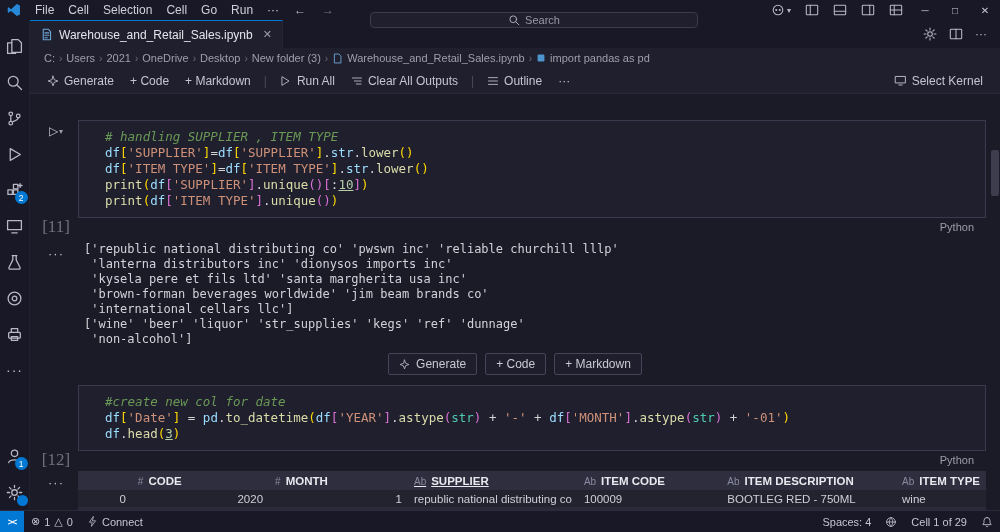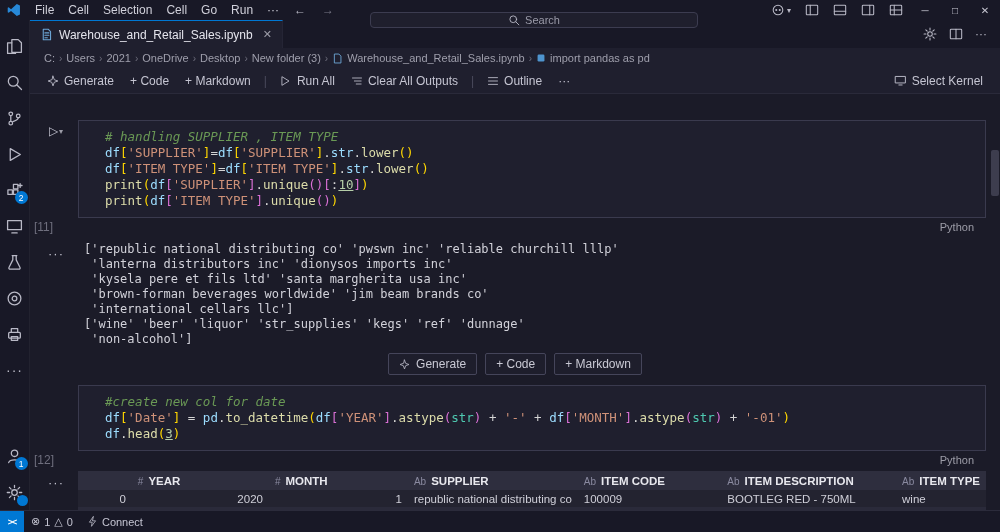--- a/index.html
+++ b/index.html
@@ -58,21 +58,21 @@
   .cell-row,.output-row,.table-row{display:flex;margin:0 14px 0 4px;}
   .gutter{width:44px;flex:0 0 auto;display:flex;justify-content:center;align-items:flex-start;padding-top:4px;color:#c5c5d2;font-size:12px;}
   .run-btn{display:flex;align-items:center;gap:1px;}
   .run-btn .chev{font-size:8px;color:#9d9da8;}
   .cell-box{flex:1;background:var(--bg-panel);border:1px solid #3a3a4e;padding:8px 12px 8px 26px;font-family:"DejaVu Sans Mono","Liberation Mono",monospace;font-size:12.5px;line-height:16px;white-space:pre;overflow:hidden;}
   .code-line{height:16px;}
   .tk-o{color:#d4d4d4;} .tk-cm{color:var(--c-comment);font-style:italic;} .tk-s{color:var(--c-string);}
   .tk-v{color:var(--c-variable);} .tk-f{color:var(--c-function);} .tk-n{color:var(--c-number);text-decoration:underline;}
   .tk-t{color:var(--c-type);} .tk-b1{color:var(--c-bracket1);} .tk-b2{color:var(--c-bracket2);}
   .cell-status{display:flex;align-items:center;margin:2px 14px 4px 4px;height:14px;}
-  .exec-count{width:44px;color:var(--fg-faint);font-family:Liberation Sans, sans-serif;font-size:12px;}
+  .exec-count{width:44px;text-align:center;color:var(--fg-faint);font-family:Liberation Serif, serif;font-size:17px;}
   .lang-label{margin-left:auto;color:var(--fg-dim);font-size:11px;padding-right:12px;}
   .output-row{margin-top:8px;margin-bottom:6px;}
   .out-pre{font-family:"DejaVu Sans Mono","Liberation Mono",monospace;font-size:12px;line-height:15px;color:#d2d2da;white-space:pre;padding-left:6px;}
   .insert-bar{display:flex;justify-content:center;gap:8px;margin:6px 0 10px;}
   .ins-btn{display:flex;align-items:center;gap:6px;border:1px solid #45455a;background:#1e1e2c;color:#c9c9d4;padding:3px 10px;font-size:12px;border-radius:2px;}
   .table-row{margin-top:4px;}
   table.df{flex:1;border-collapse:collapse;table-layout:fixed;font-size:11.5px;}
   table.df th{background:#2e2e3e;color:#e8e8ee;font-weight:bold;text-align:left;height:19px;padding:0 6px;white-space:nowrap;overflow:hidden;}
   table.df td{height:17px;padding:0 6px;color:#cfcfd8;white-space:nowrap;overflow:hidden;}
   table.df tr.r0 td{background:#232330;}
@@ -384,23 +384,23 @@
         </div>
 
         <div class="table-row">
           <div class="gutter" style="font-size:13px;letter-spacing:1px;">
             <span>···</span>
           </div>
           <table class="df">
               <thead>
                 <tr>
                   <th style="width: 62px;"><span></span></th>
-                  <th style="width: 156px;"><span class="col-ic">#</span><span>YEAR</span></th>
+                  <th style="width: 156px;"><span class="col-ic">#</span><span>CODE</span></th>
                   <th style="width: 156px;"><span class="col-ic">#</span><span>MONTH</span></th>
-                  <th style="width: 155px;"><span class="col-ic">Ab</span><span>SUPPLIER</span></th>
+                  <th style="width: 155px; text-decoration: underline;"><span class="col-ic">Ab</span><span>SUPPLIER</span></th>
                   <th style="width: 155px;"><span class="col-ic">Ab</span><span>ITEM CODE</span></th>
                   <th style="width: 160px;"><span class="col-ic">Ab</span><span>ITEM DESCRIPTION</span></th>
                   <th style="width: 80px;"><span class="col-ic">Ab</span><span>ITEM TYPE</span></th>
                 </tr>
               </thead>
               <tbody>
                 <tr class="r0">
                   <td class="idx">0</td>
                   <td class="num">2020</td>
                   <td class="num">1</td>
@@ -436,14 +436,29 @@
         <span>1</span>
       <span>△</span>
         <span>0</span>
     </span>
     <span class="sb-item">
       <svg class="ic" width="11" height="11" viewBox="0 0 16 16">
           <path d="M9 1L3.5 9h4L6.5 15 12.5 7h-4z"></path>
         </svg>
       <span>Connect</span>
     </span>
+    <span class="sb-right">
+      <span class="sb-item">Spaces: 4</span>
+      <span class="sb-item">
+        <svg class="ic" width="12" height="12" viewBox="0 0 16 16">
+            <circle cx="8" cy="8" r="5.8"></circle>
+            <path d="M2.2 8h11.6M8 2.2c-3.2 3.5-3.2 8.1 0 11.6M8 2.2c3.2 3.5 3.2 8.1 0 11.6"></path>
+          </svg>
+      </span>
+      <span class="sb-item">Cell 1 of 29</span>
+      <span class="sb-item">
+        <svg class="ic" width="12" height="12" viewBox="0 0 16 16">
+            <path d="M8 2a4 4 0 00-4 4v3.2L2.5 11.5h11L12 9.2V6a4 4 0 00-4-4zM6.7 13.5a1.4 1.4 0 002.6 0"></path>
+          </svg>
+      </span>
+    </span>
   </footer>
 </div>
 
 </body></html>

